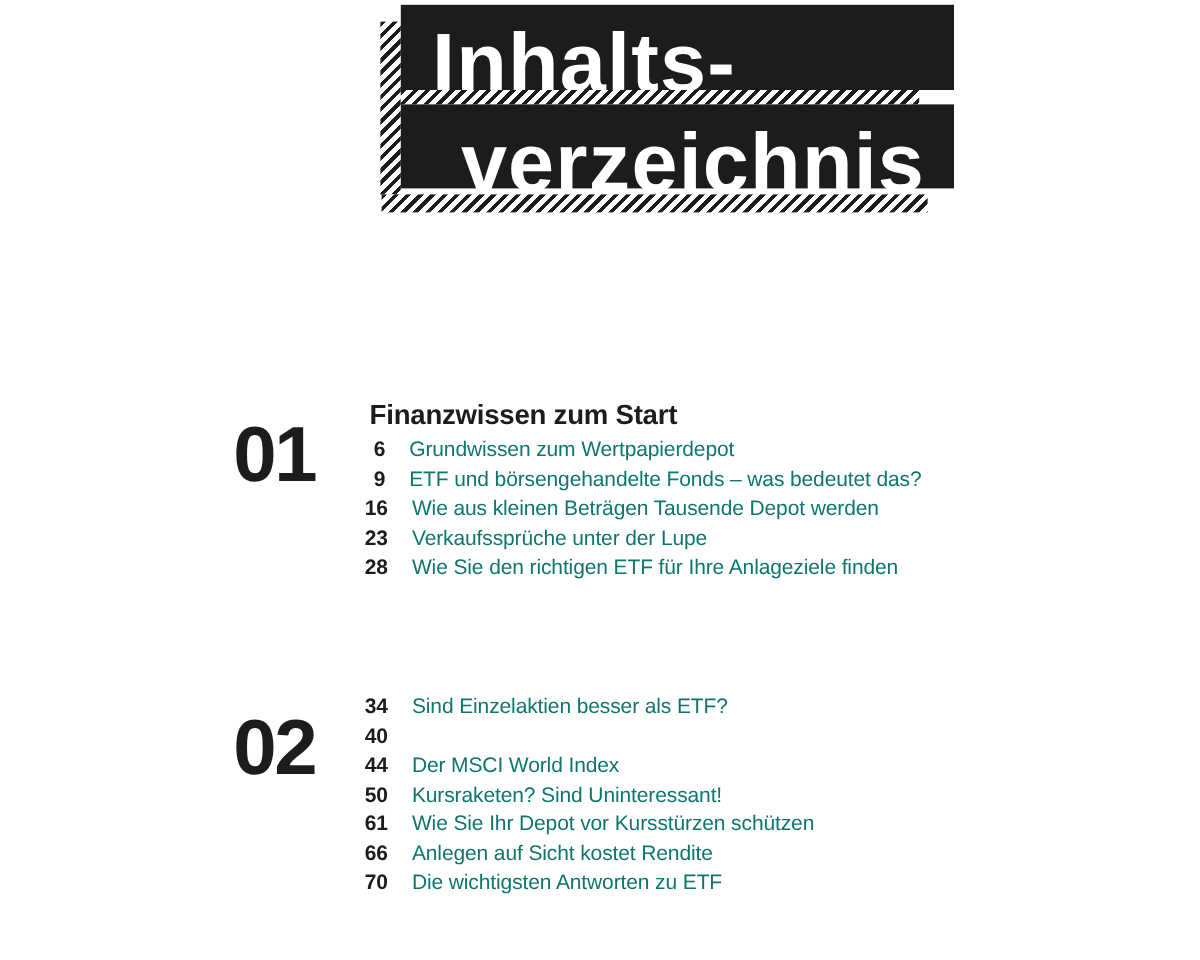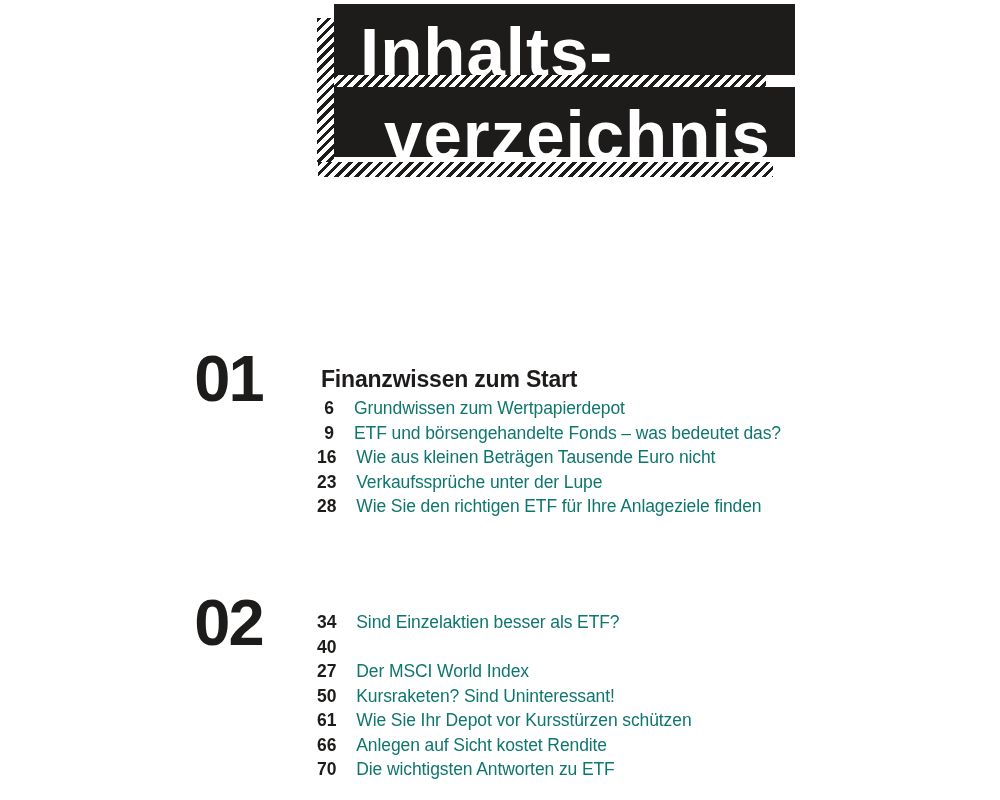--- a/index.html
+++ b/index.html
@@ -55,21 +55,21 @@
     width: 87px;
     text-align: center;
     font-size: 65px;
     line-height: 65px;
     font-weight: 700;
     letter-spacing: -2px;
     color: #1e1c1a;
     margin-top: 17px;
   }
 
-  .sec-body { position: absolute; left: 321px; top: 0; width: 520px; margin-top: 34px; }
+  .sec-body { position: absolute; left: 308px; top: 0; width: 520px; }
 
   .sec-title {
     margin: 0 0 4px 0;
     font-size: 23px;
     line-height: 26px;
     font-weight: 700;
     letter-spacing: -0.2px;
     color: #1e1c1a;
     white-space: nowrap;
   }
@@ -127,21 +127,21 @@
             <span class="pg">9</span>
             <span class="txt">
               <span class="line">ETF und börsengehandelte Fonds – was bedeutet das?</span>
 
             </span>
           </div>
 
           <div class="toc-item">
             <span class="pg">16</span>
             <span class="txt">
-              <span class="line">Wie aus kleinen Beträgen Tausende Euro nicht</span>
+              <span class="line">Wie aus kleinen Beträgen Tausende Depot werden</span>
 
             </span>
           </div>
 
 
           <div class="toc-item">
             <span class="pg">23</span>
             <span class="txt">
               <span class="line">Verkaufssprüche unter der Lupe</span>
 
@@ -170,21 +170,21 @@
               <span class="line">Sind Einzelaktien besser als ETF?</span>
 
             </span>
           </div>
 
           <div class="toc-item">
             <span class="pg">40</span>
           </div>
 
           <div class="toc-item">
-            <span class="pg">27</span>
+            <span class="pg">44</span>
             <span class="txt">
               <span class="line">Der MSCI World Index</span>
 
             </span>
           </div>
 
           <div class="toc-item">
             <span class="pg">50</span>
             <span class="txt">
               <span class="line">Kursraketen? Sind Uninteressant!</span>

